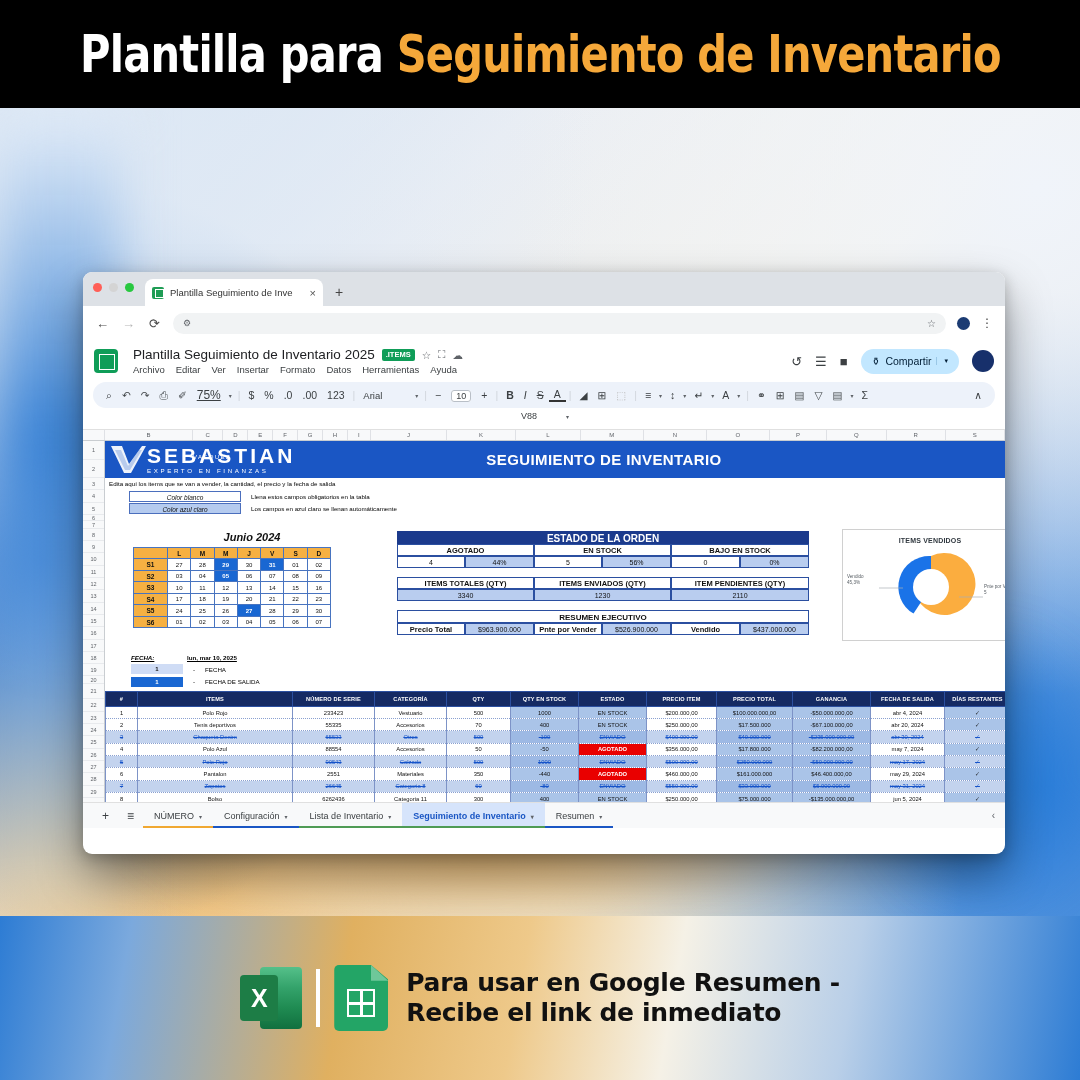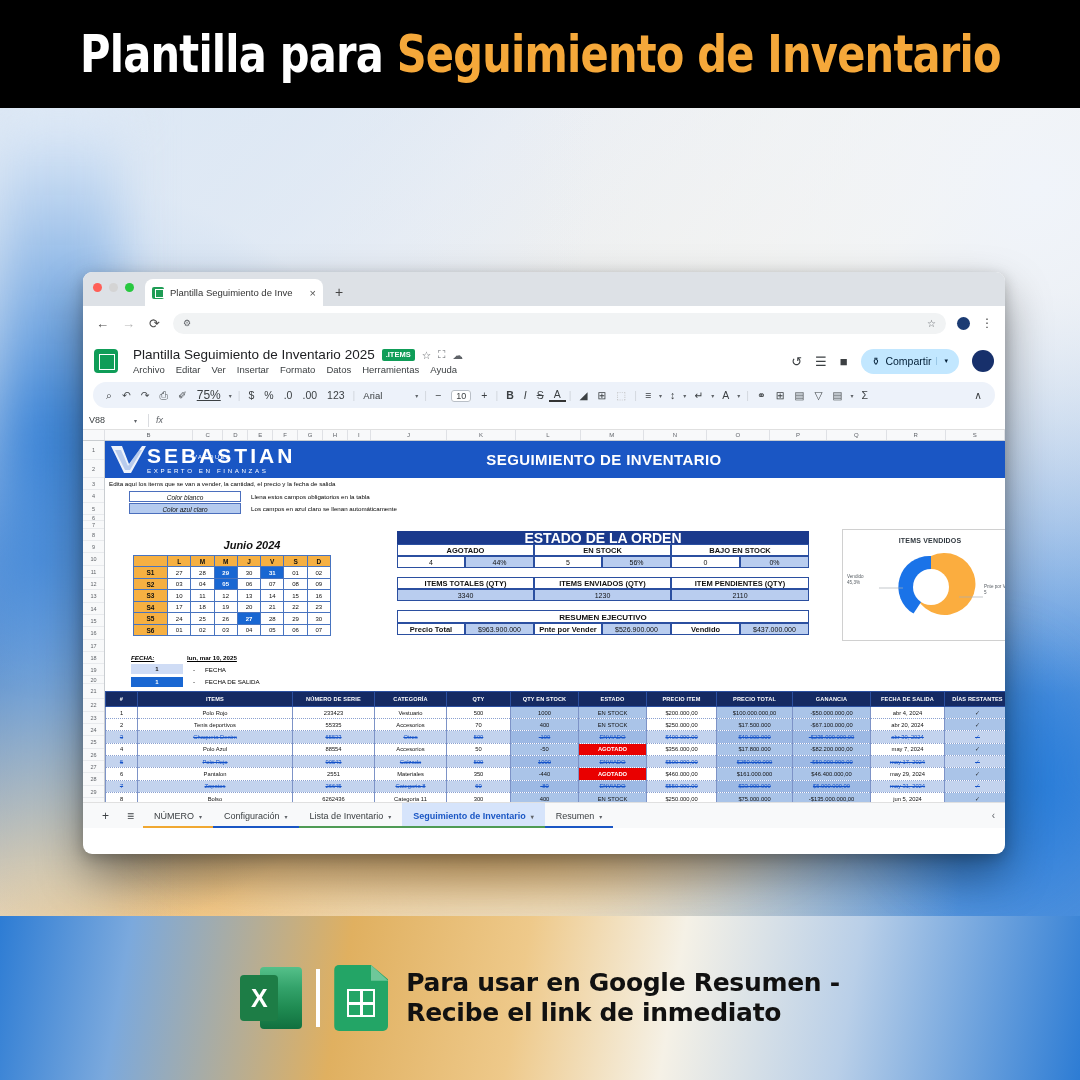--- a/index.html
+++ b/index.html
@@ -154,21 +154,21 @@
   }
   .tb{ padding:0 5px; white-space:nowrap; }
   .tb.sep{ color:#d0d5dc; padding:0 3px; }
   .zoomv{ font-size:12px;text-decoration:underline; }
   .fontsel{ width:54px; font-size:9.5px; }
   .fsbox{ border:1px solid #b9bfc7; border-radius:3px; padding:0 4px; font-size:9px; background:#fff; }
   .tb.caret{ font-size:6px; padding:0 3px; color:#5f6368; }
   .tb.right{ margin-left:auto; }
 
   
-  .namerow{ height:19px; display:flex; align-items:center; border-bottom:1px solid #e0e0e0; padding-left:6px; font-size:9px; color:#3c4043; gap:7px;}
+  .namerow{ height:19px; display:flex; align-items:center; border-bottom:1px solid #e0e0e0; padding-left:6px; font-size:9px; color:#3c4043; gap:7px;flex-direction:column;}
   .namebox{ width:52px; display:flex; align-items:center; justify-content:space-between; padding-right:4px;}
   .fxsep{ border-left:1px solid #dadce0; height:13px; }
 
   
   .sheetwrap{ position:relative; height:398px; background:#fff; overflow:hidden; }
   .colhdr{ display:flex; height:11px; background:#f8f9fa; border-bottom:1px solid #c9cdd1; font-size:6px; color:#5f6368; }
   .colhdr div{ border-right:1px solid #dfe1e5; text-align:center; line-height:11px; }
   .gutter{ width:22px; background:#f8f9fa; border-right:1px solid #c9cdd1; flex:none;}
   .gridbody{ display:flex; }
   .rownums{ width:22px; flex:none; background:#f8f9fa; border-right:1px solid #c9cdd1; }
@@ -186,32 +186,32 @@
   .brandtext .b3{ font-size:6px; letter-spacing:1.4px; position:absolute; color:#fff; }
   .bandtitle{ flex:1; text-align:center; color:#fff; font-size:15px; font-weight:700; letter-spacing:.4px; padding-right:120px;}
 
   .note3{ font-size:6.2px; color:#000; padding:2px 0 2px 4px; height:12.3px; }
   .legendrow{ height:12.3px; display:flex; align-items:center; font-size:6.5px; }
   .legbox{ width:112px; height:11px; border:1px solid #4b6fbd; margin-left:24px; text-align:center; font-style:italic; line-height:11px; color:#111; }
   .legbox.blue{ background:#b5cbef; }
   .legtext{ margin-left:10px; font-size:6.2px; }
 
   
-  .cal{ position:absolute; left:28px; top:8px; width:238px; }
+  .cal{ position:absolute; left:28px; top:0; width:238px; }
   .caltitle{ text-align:center; font-style:italic; font-weight:700; font-size:11px; color:#111; height:16px;}
   .caltable{ border-collapse:collapse; width:198px; border:1px solid #3b5fa8; }
   .caltable td{ border:1px solid #4874c0; text-align:center; font-size:6px; height:11.5px; color:#111; }
   .caltable td.dayhdr{ background:#f6b042; font-weight:700; font-size:6.5px; }
   .caltable td.wk{ background:#f6b042; font-weight:700; font-size:6.5px; width:34px; }
   .caltable td.corner{ background:#f6b042; }
   .caltable td.sel{ background:#1967d2; color:#fff; font-weight:700; }
 
   
   .panel{ position:absolute; left:292px; top:0px; width:412px; }
-  .ptitle{ background:#1b3a8c; color:#fff; text-align:center; font-size:14px; font-weight:700; height:13px; line-height:13px; border:1px solid #1b3a8c;}
+  .ptitle{ background:#1b3a8c; color:#fff; text-align:center; font-size:10px; font-weight:700; height:13px; line-height:13px; border:1px solid #1b3a8c;}
   .prow{ display:flex; }
   .pcell{ border:1px solid #2b4fa0; text-align:center; font-size:7px; height:12px; line-height:12px; color:#111;}
   .pcell.hd{ font-weight:700; font-size:7.5px; }
   .pcell.bl{ background:#b9cdef; }
   .pspace{ height:9px; }
   .pt2{ background:#fff; color:#111; border:1px solid #2b4fa0; text-align:center; font-size:8px; font-weight:700; height:13px; line-height:13px;}
 
   
   .chartbox{ position:absolute; left:737px; top:-2px; width:176px; height:112px; background:#fff; border:1px solid #d0d0d0;}
   .charttitle{ text-align:center; font-size:7px; font-weight:700; color:#30383f; padding-top:7px; letter-spacing:.2px;}

